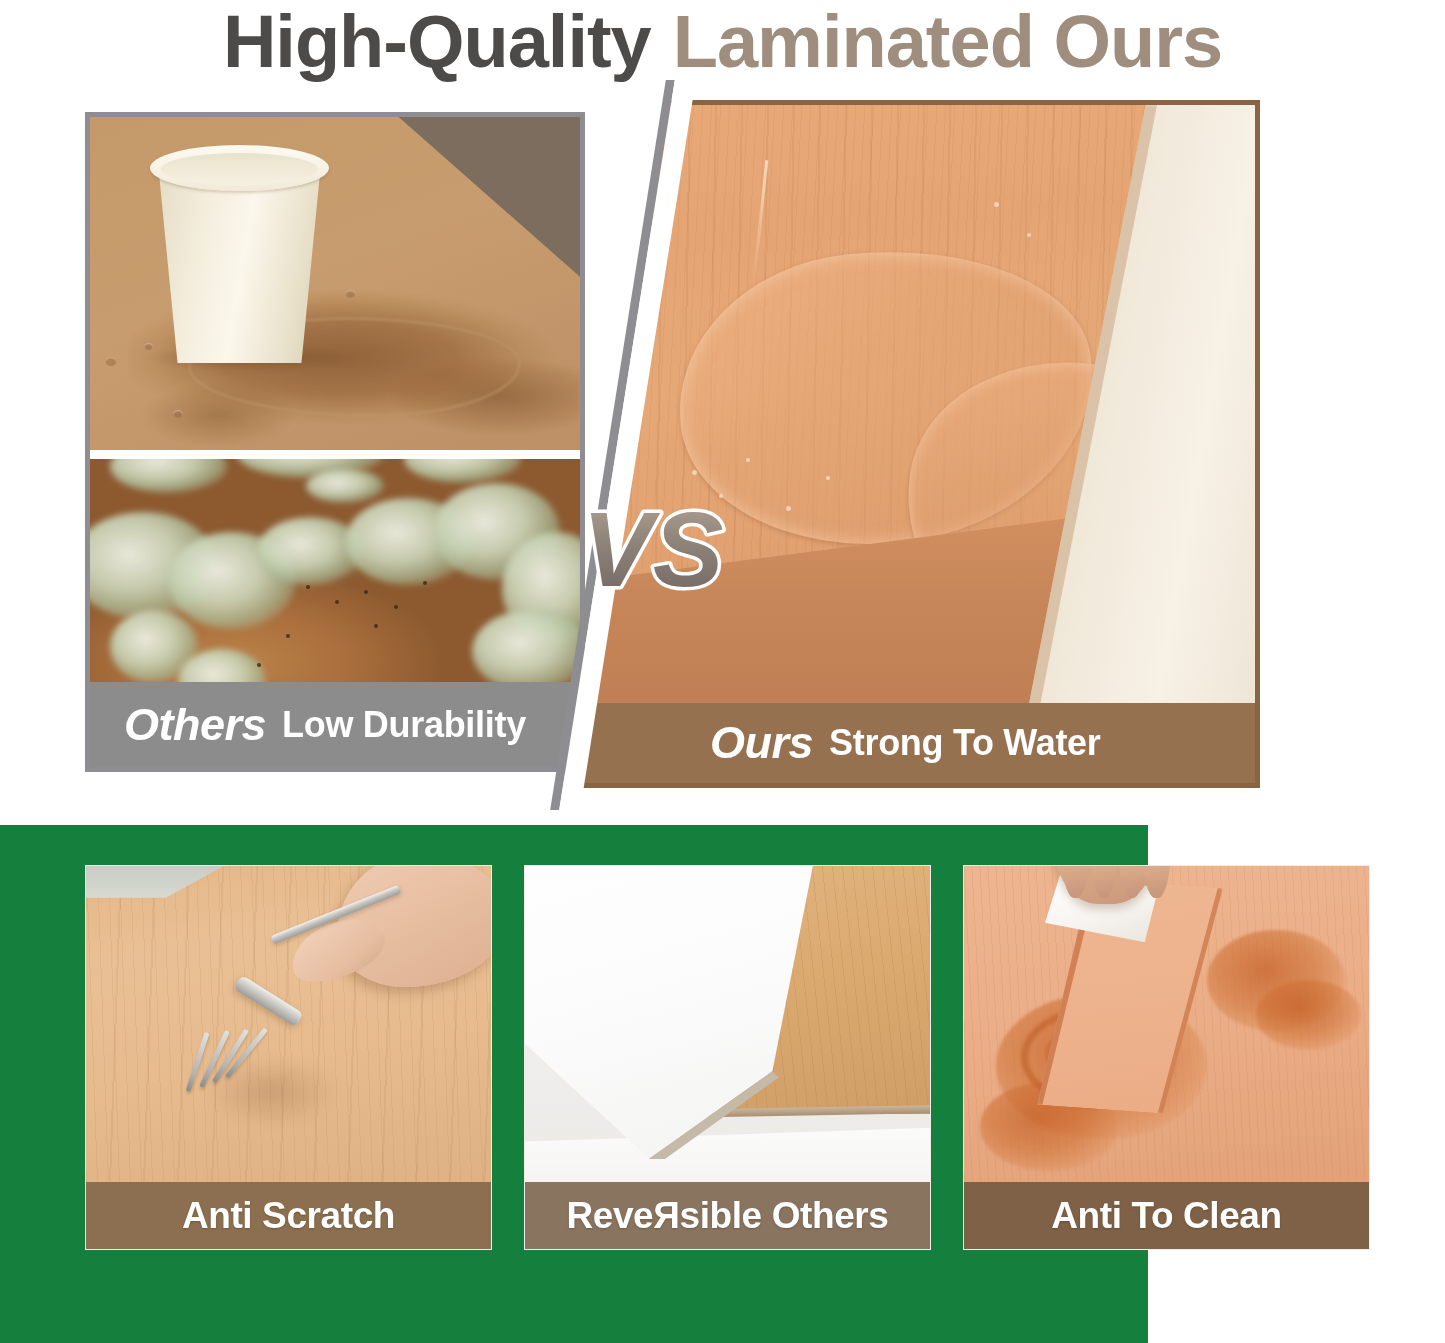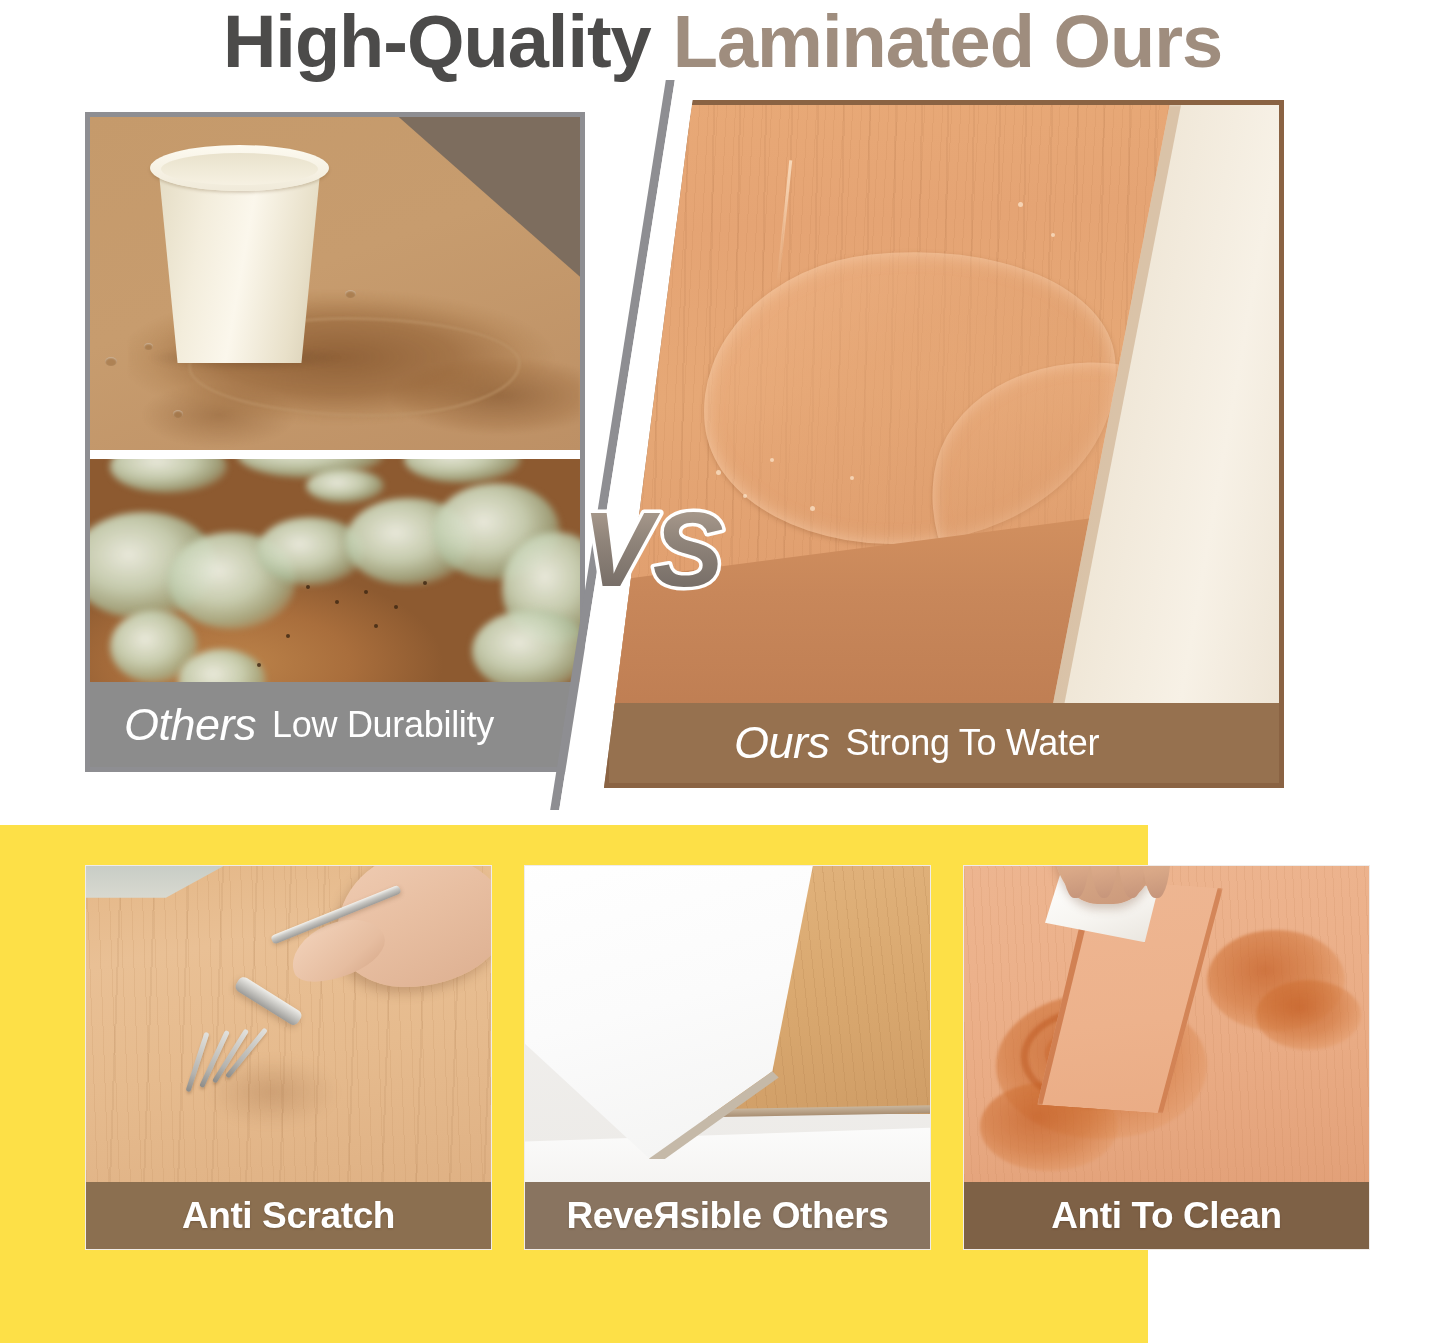--- a/index.html
+++ b/index.html
@@ -184,36 +184,36 @@
     width: 100%;
     height: 85px;
     background: #8c8c8c;
     display: flex;
     align-items: center;
     padding-left: 34px;
   }
   .lab-strong {
     color: #ffffff;
     font-size: 45px;
-    font-weight: normal;
+    font-weight: bold;
     font-style: italic;
     letter-spacing: -0.5px;
   }
   .lab-light {
     color: #ffffff;
     font-size: 36px;
-    font-weight: normal;
+    font-weight: bold;
     margin-left: 16px;
     letter-spacing: -0.3px;
   }
 
   
   .ours-col {
     position: absolute;
-    left: 604px; top: 0px;
+    left: 580px; top: 0px;
     width: 680px;
     height: 688px;
     overflow: hidden;
     border: 5px solid #8a6343;
     background: #9a7354;
     clip-path: polygon(13% 0%, 100% 0%, 100% 100%, 0% 100%);
   }
   .ours-photo {
     position: absolute;
     left: 0; top: 0;
@@ -360,21 +360,21 @@
     z-index: 11;
     clip-path: polygon(52% 0%, 58% 0%, 58% 100%, 52% 100%);
   }
 
   
   .features {
     position: absolute;
     left: 0; top: 825px;
     width: 1148px;
     height: 518px;
-    background: #fde047;
+    background: #15803d;
   }
   .feature-row {
     position: absolute;
     left: 85px; top: 40px;
     width: 1285px;
     height: 385px;
     display: flex;
     gap: 32px;
   }
   .feature {

